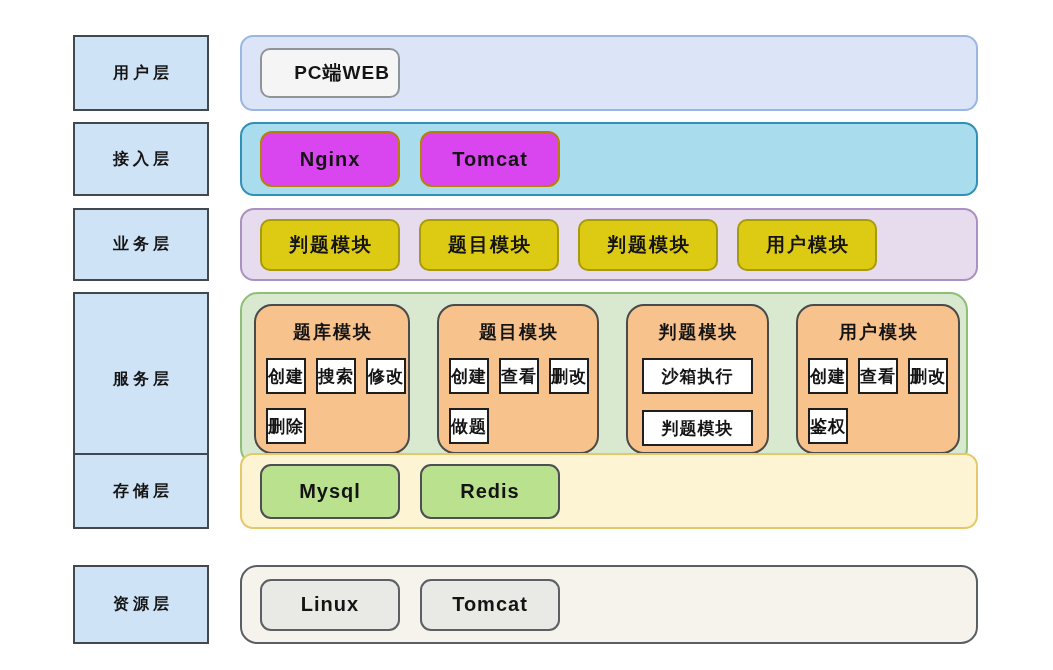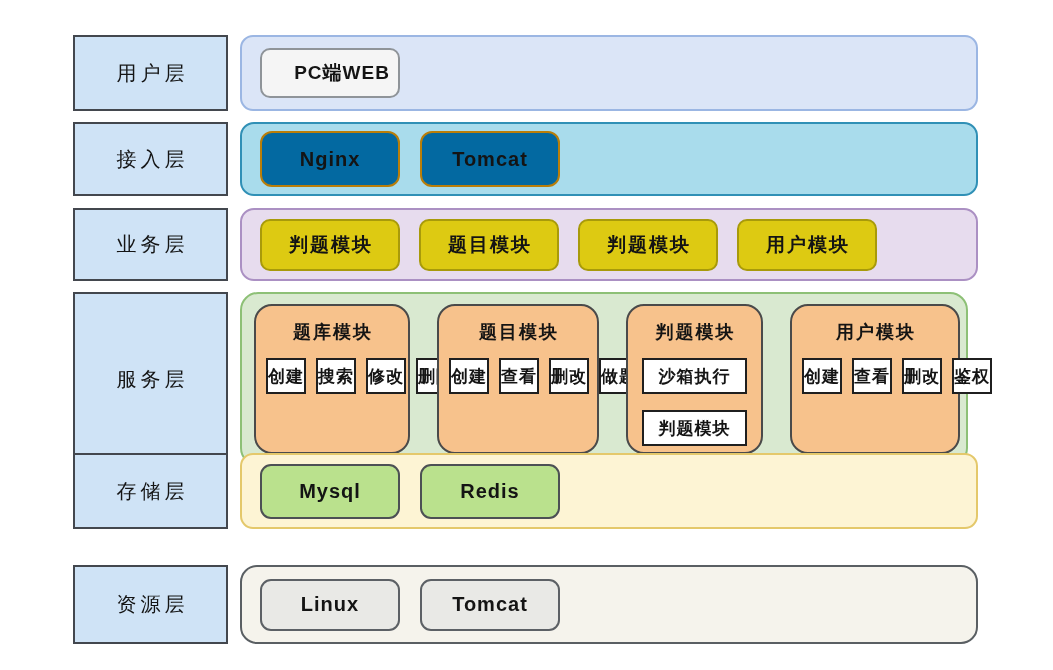--- a/index.html
+++ b/index.html
@@ -9,28 +9,28 @@
     background:#ffffff;
     font-family:"Liberation Sans","DejaVu Sans",sans-serif;
     color:#141414;
     overflow:hidden;
   }
 
   
   .label-box {
     position:absolute;
     left:73px;
-    width:155px;
+    width:136px;
     background:#cfe3f6;
     border:2px solid #43474e;
     display:flex;
     align-items:center;
     justify-content:center;
-    font-size:20px;
-    font-weight:normal;
+    font-size:16px;
+    font-weight:bold;
     letter-spacing:4px;
     text-indent:4px;
   }
 
   
   .panel {
     position:absolute;
     left:240px;
     width:738px;
     display:flex;
@@ -52,39 +52,39 @@
         width:728px; padding:10px 6px 10px 12px; gap:27px; align-items:stretch; }
   .p5 { background:#fdf4d4; border:2px solid #e4c86b; border-radius:13px; padding-left:18px; gap:20px; }
   .p6 { background:#f5f3ec; border:2px solid #5a5f63; border-radius:17px; padding-left:18px; gap:20px; }
 
   
   .chip {
     display:flex; align-items:center; justify-content:center;
     font-weight:bold; color:#141414; flex:0 0 auto;
   }
   .chip.web    { width:140px; height:50px; background:#f5f5f5; border:2px solid #8f9499; border-radius:10px; font-size:19px; letter-spacing:1px;padding-left:24px; }
-  .chip.orange { width:140px; height:56px; background:#0369a1; border:2px solid #b97e09; border-radius:12px; font-size:20px; letter-spacing:1px; }
+  .chip.orange { width:140px; height:56px; background:#d946ef; border:2px solid #b97e09; border-radius:12px; font-size:20px; letter-spacing:1px; }
   .chip.yellow { width:140px; height:52px; background:#ddca12; border:2px solid #a89a0a; border-radius:10px; font-size:19px; letter-spacing:2px; text-indent:2px; }
   .chip.green  { width:140px; height:55px; background:#bae18d; border:2px solid #4c5054; border-radius:11px; font-size:20px; letter-spacing:1px; }
   .chip.gray   { width:140px; height:52px; background:#e9e9e6; border:2px solid #5c6065; border-radius:11px; font-size:20px; letter-spacing:1px; }
 
   
   .card {
     background:#f7c28c;
     border:2px solid #4a4a4a;
     border-radius:18px;
     display:flex; flex-direction:column; align-items:center;
     padding:10px 10px;
   }
   .card.c1 { width:156px; }
   .card.c2 { width:162px; }
   .card.c3 { width:170px; }
   .card.c4 { width:170px; }
   .card-title { font-weight:bold; font-size:18px; letter-spacing:2px; text-indent:2px; margin:4px 0 14px; }
-  .actions { display:grid; grid-template-columns:1fr 1fr 1fr 1fr; gap:14px 10px; width:100%; }
+  .actions { display:grid; grid-template-columns:1fr 1fr 1fr; gap:14px 10px; width:100%; }
   .actions.single { grid-template-columns:1fr; padding:0 4px; gap:16px; }
   .action {
     background:#ffffff;
     border:2px solid #1f1f1f;
     display:flex; align-items:center; justify-content:center;
     font-weight:bold; font-size:17px; height:36px;
     letter-spacing:1px; white-space:nowrap;
   }
 </style>
 </head>

